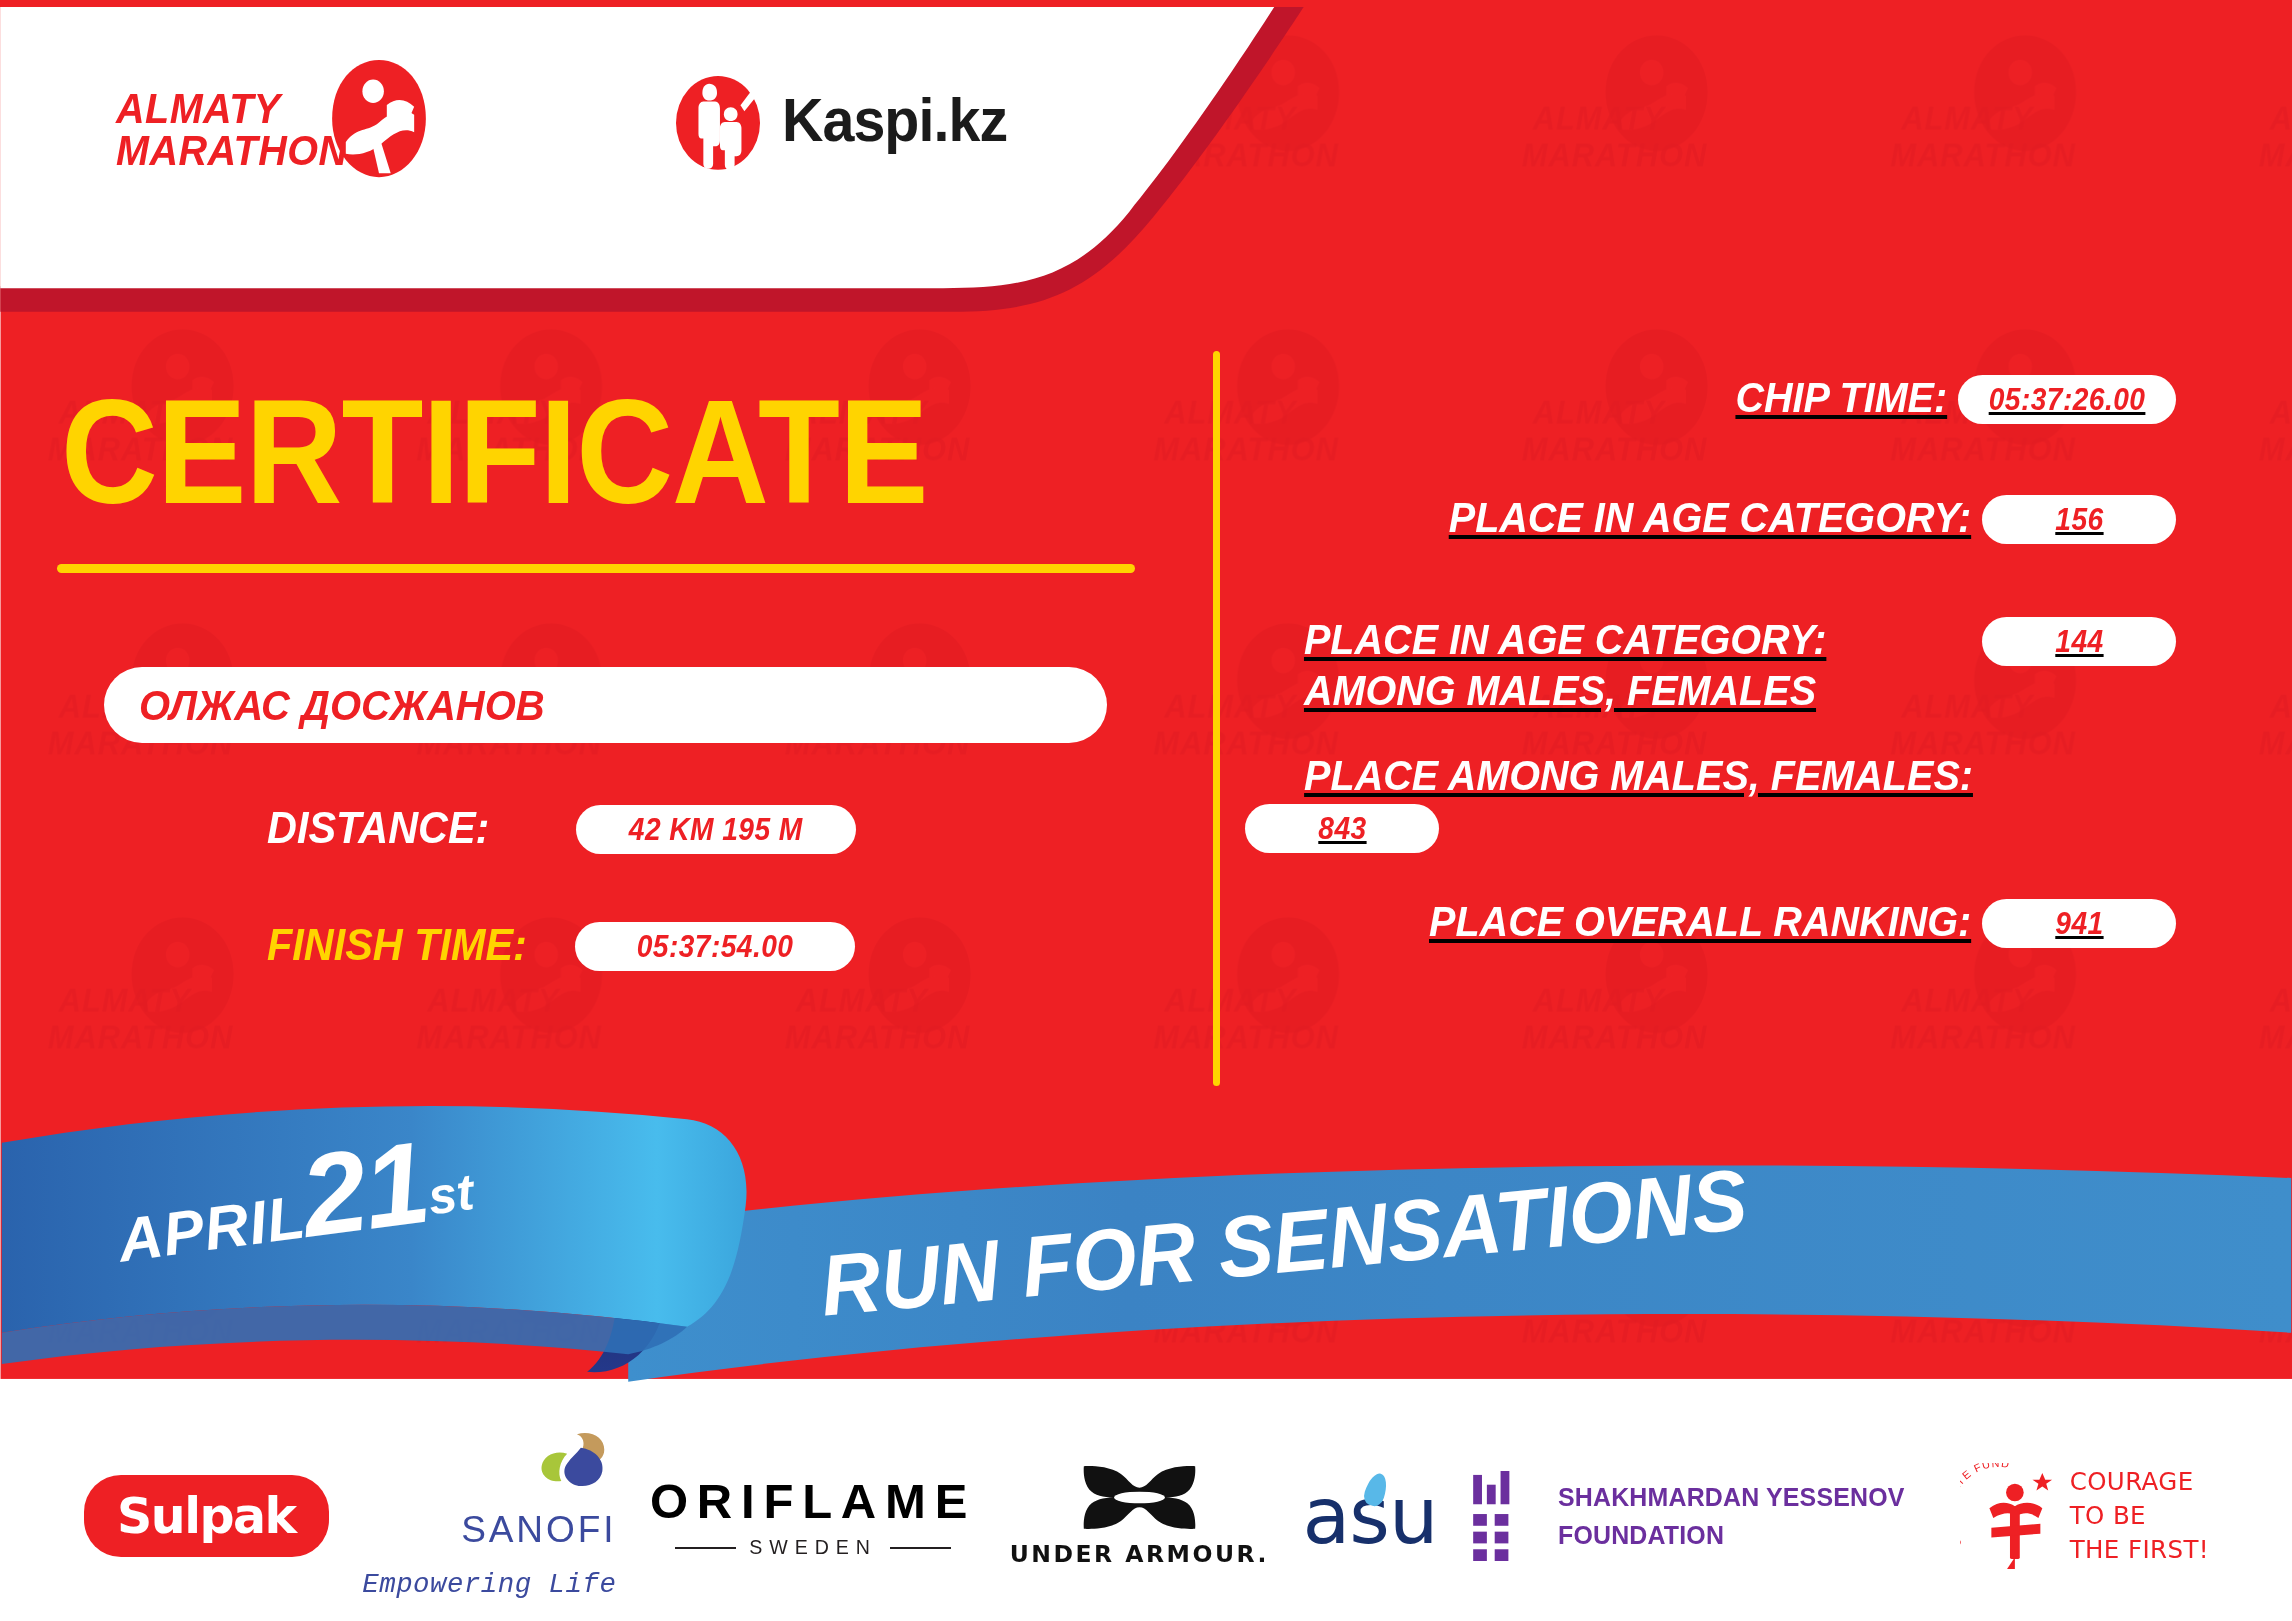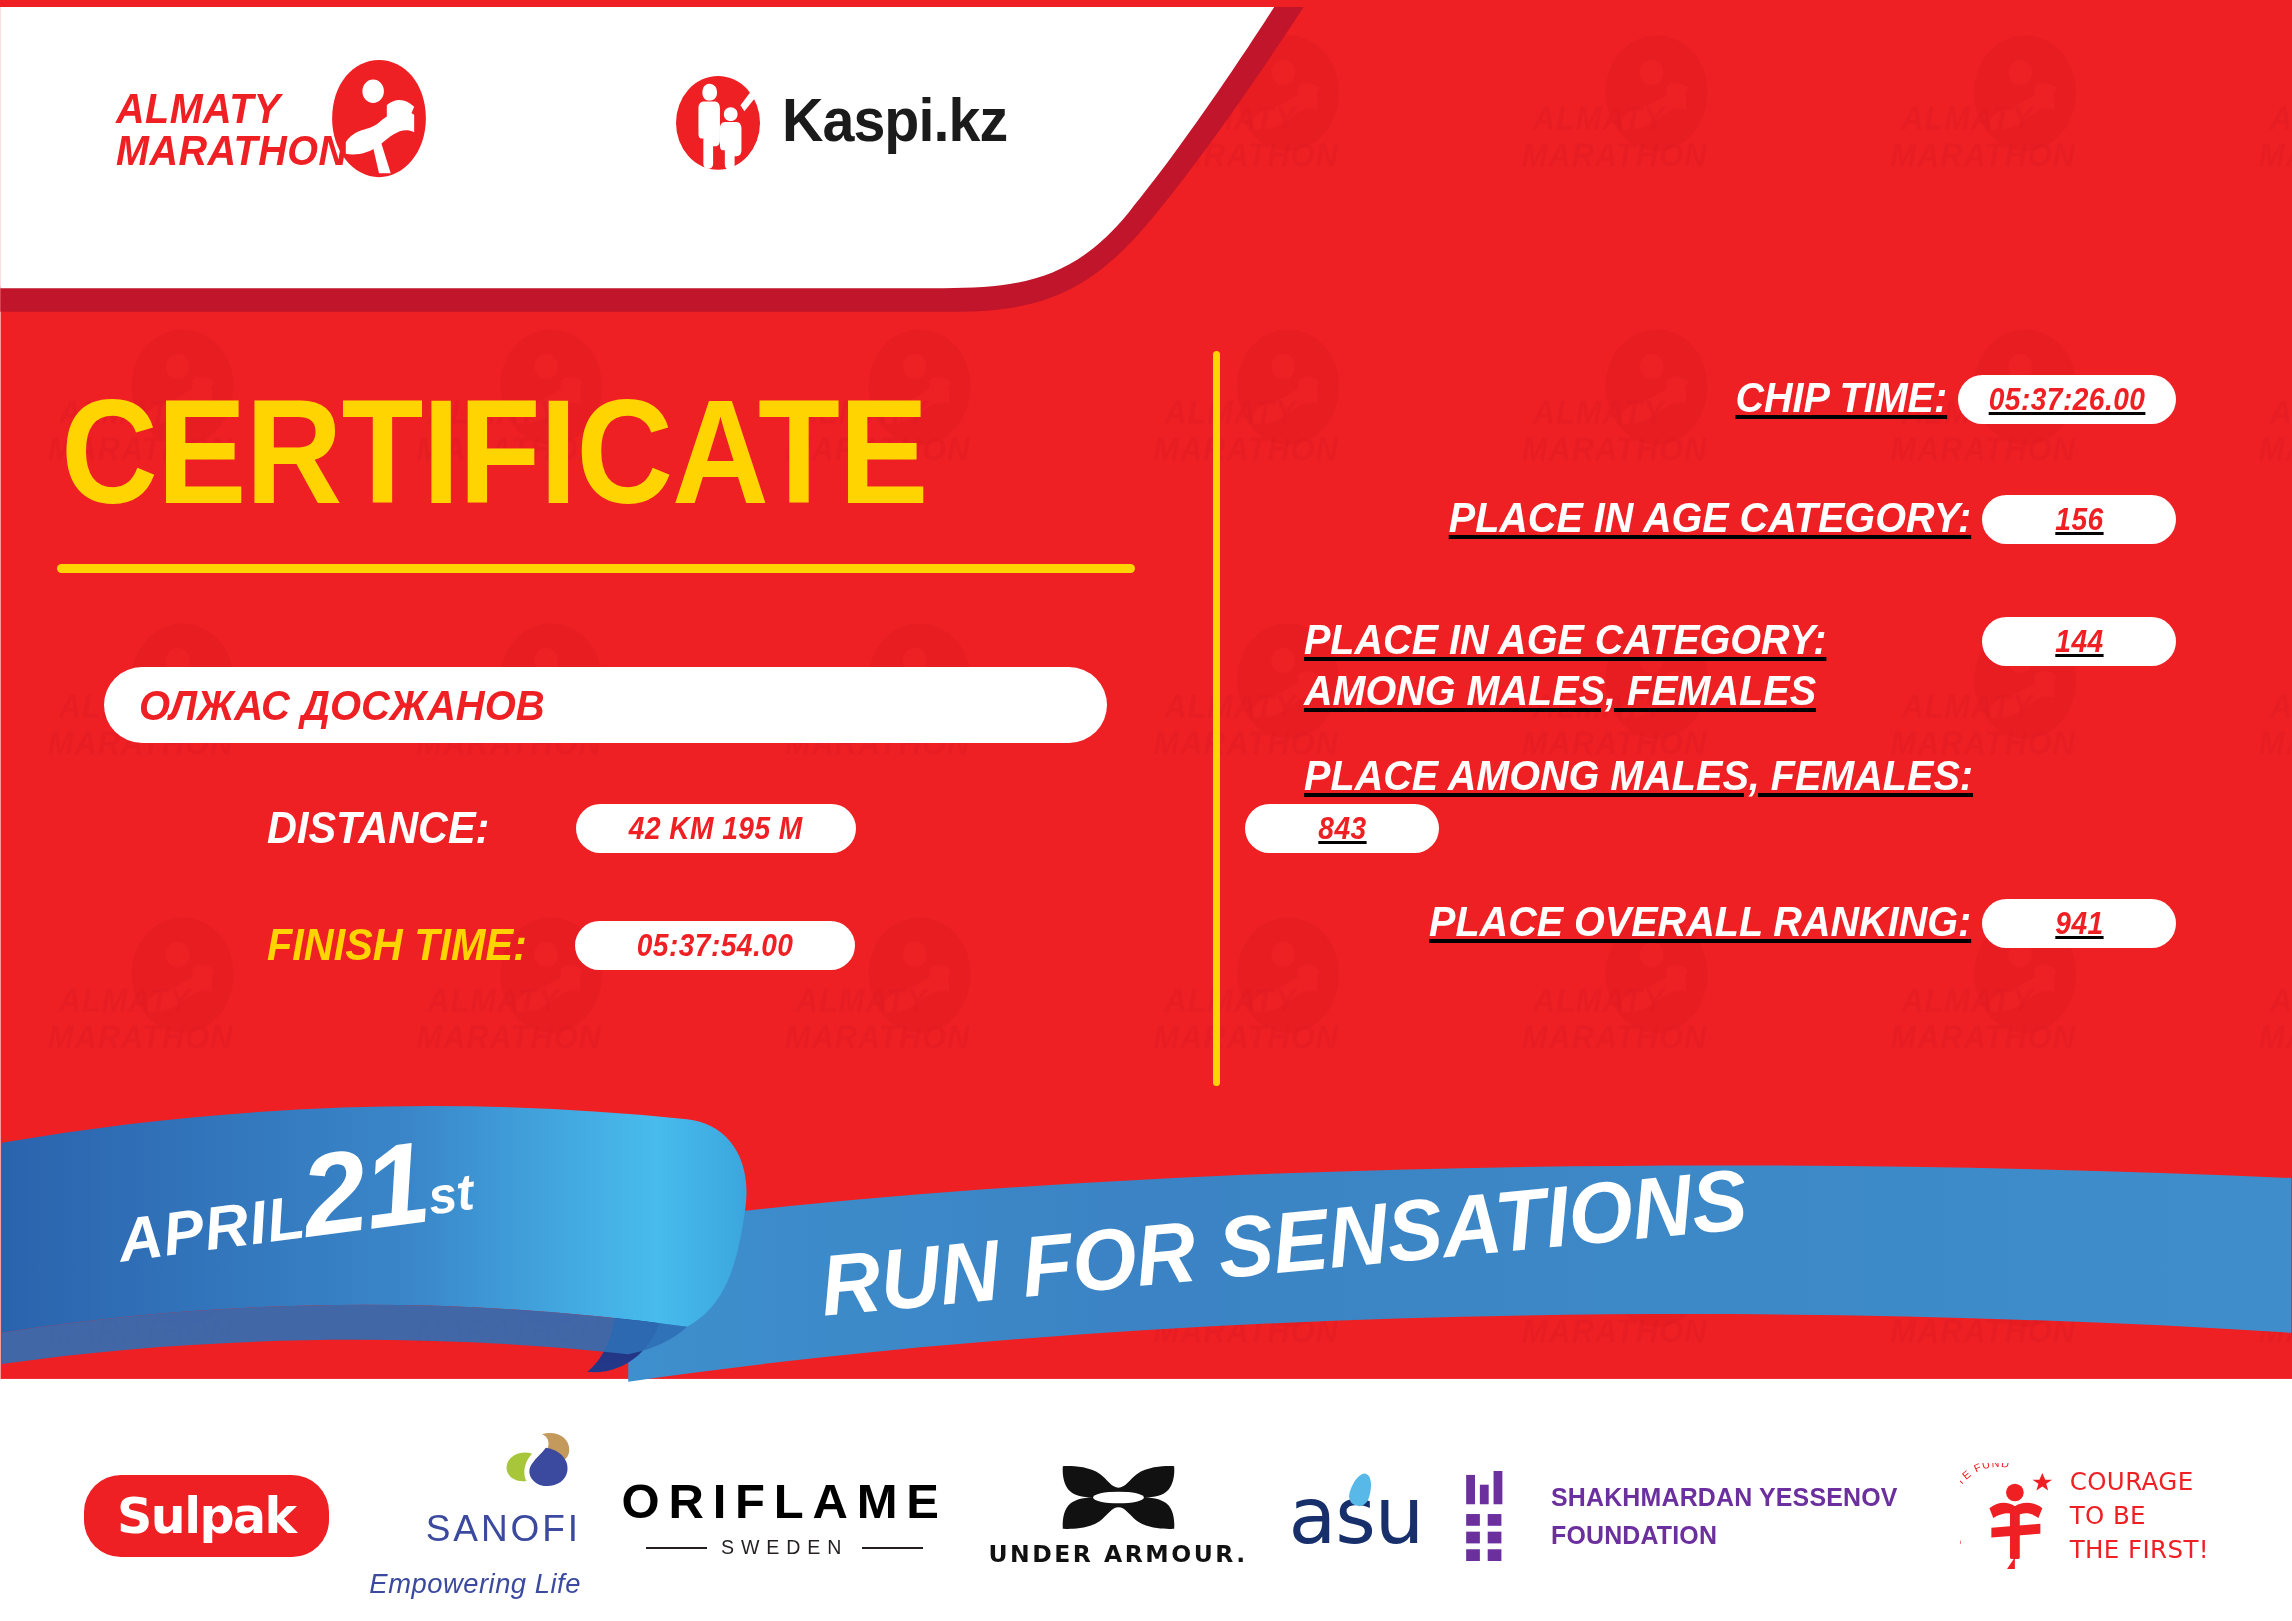--- a/index.html
+++ b/index.html
@@ -119,21 +119,21 @@
     color:#ee2024;
     font-size:43px;
     font-weight:900;
     font-style:italic;
     letter-spacing:0px;
     transform:scaleX(0.93);
     transform-origin:left center;
     white-space:nowrap;
   }
 
-  .lrow { position:absolute; display:flex; align-items:center; }
+  .lrow { position:absolute; display:flex; align-items:flex-end; }
   .lrow-label {
     font-size:45px; font-weight:900; font-style:italic;
     transform:scaleX(0.92); transform-origin:left center;
     white-space:nowrap;
     letter-spacing:0px;
   }
   .lbl-white { color:#ffffff; }
   .lbl-yellow { color:#ffd400; }
   .lrow-pill {
     background:#ffffff;
@@ -283,21 +283,21 @@
 
   
   .sp-sanofi { flex-direction:column; align-items:flex-end; gap:16px; }
   .sanofi-mark { width:84px; height:57px; }
   .sanofi-name {
     color:#3b4a9e; font-size:37px; font-weight:400;
     letter-spacing:2.9px; margin-top:3.9px;
   }
   .sanofi-tag {
     color:#3b4a9e; font-size:27.4px; font-style:italic;
-    font-family:Liberation Sans, sans-serif;
+    font-family:Liberation Mono, monospace;
     letter-spacing:0.5px; margin-top:2px;
   }
 
   
   .sp-oriflame { flex-direction:column; align-items:center; }
   .ori-name {
     color:#000000; font-size:49px; font-weight:700;
     letter-spacing:8.8px;
   }
   .ori-sub { display:flex; align-items:center; gap:13.7px; margin-top:7.8px; }

